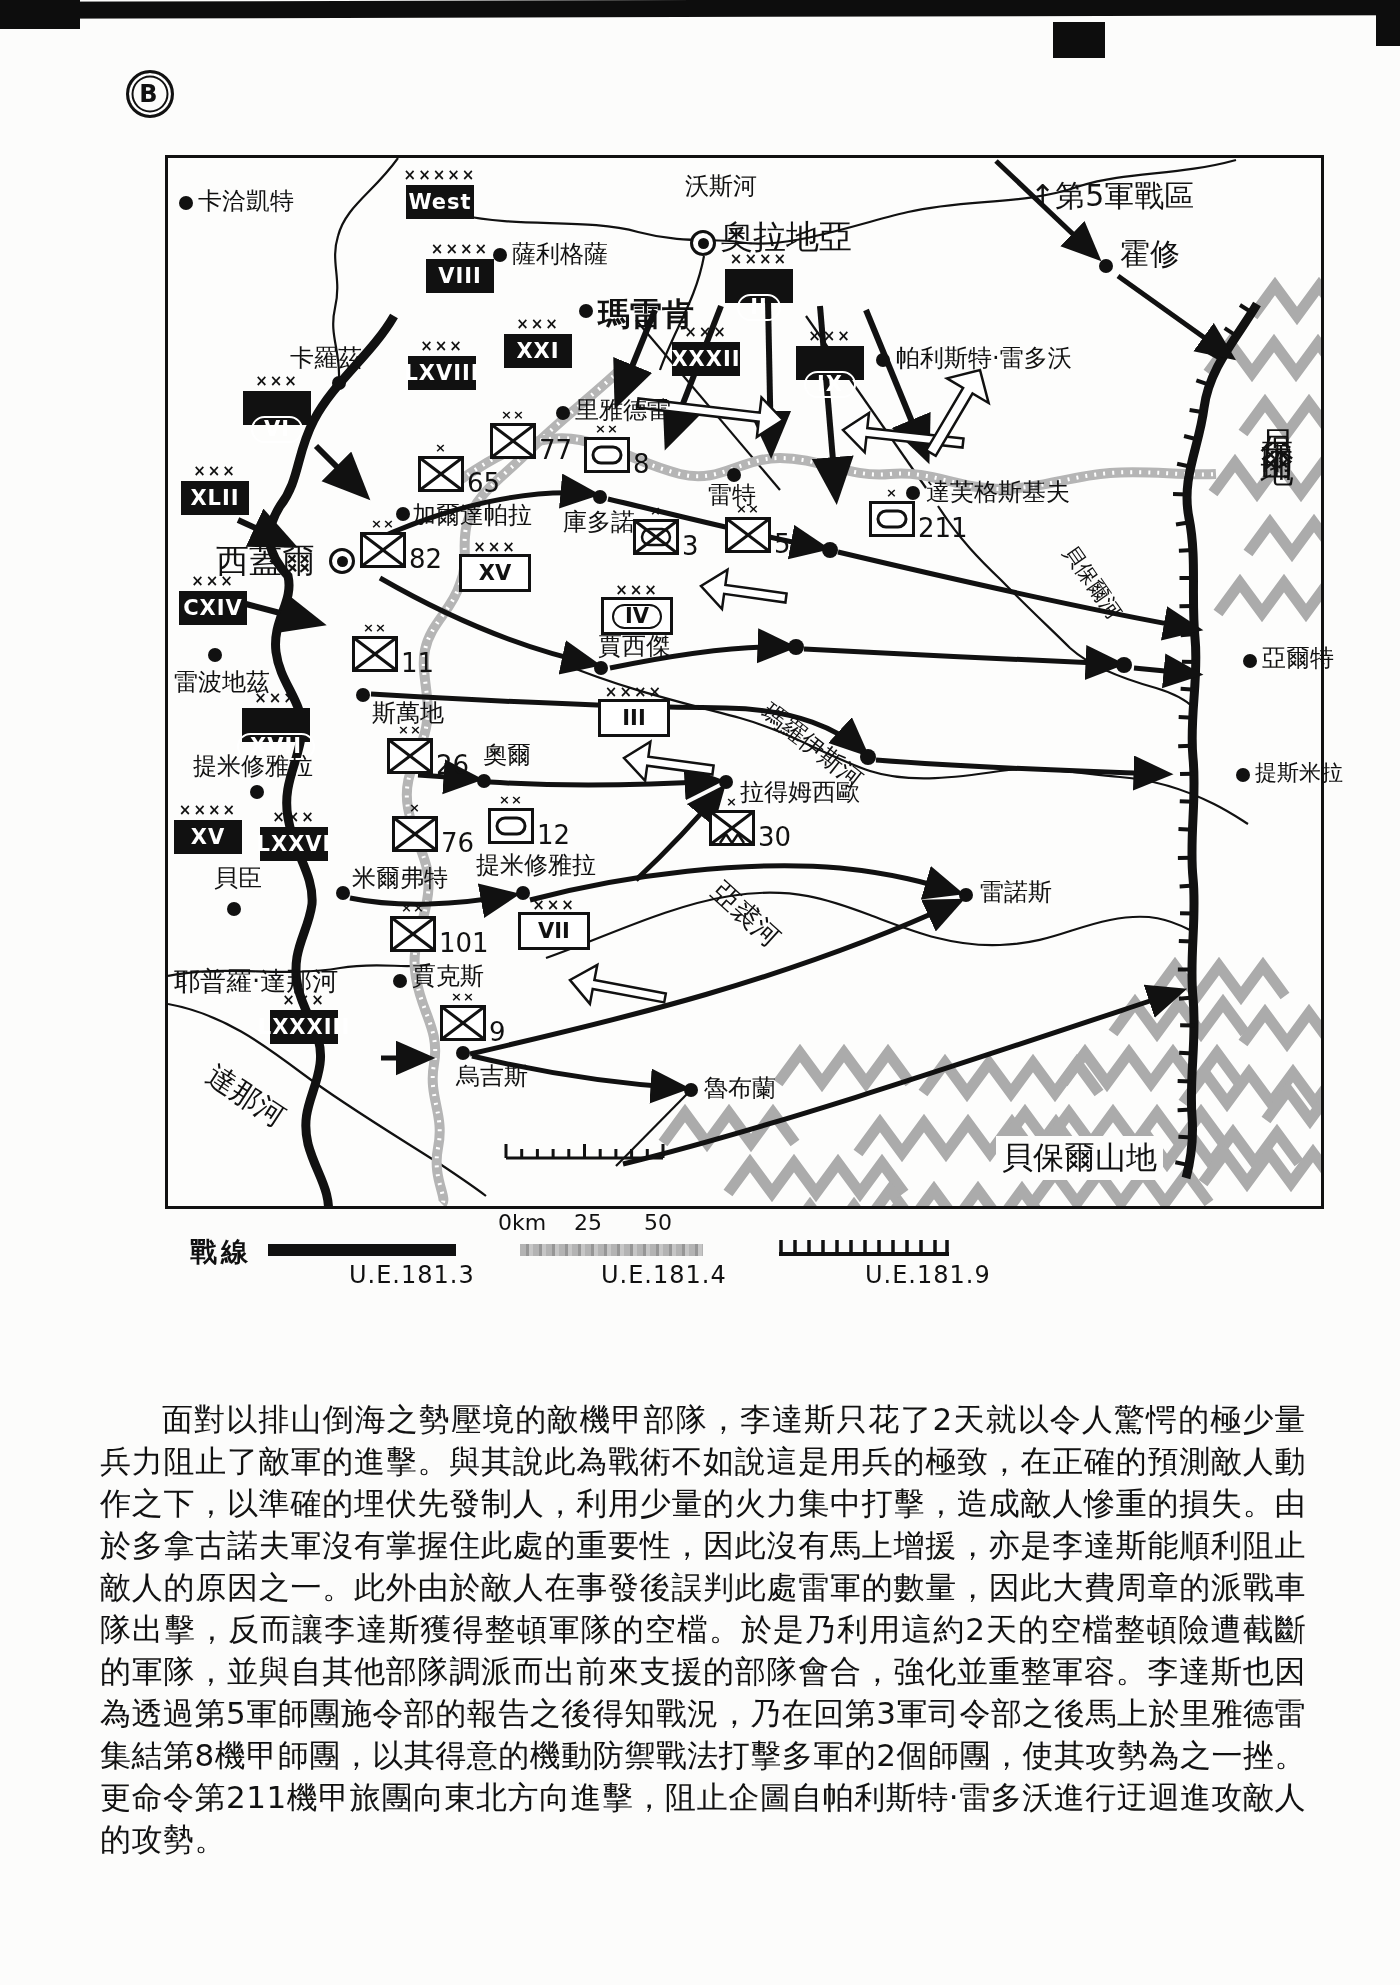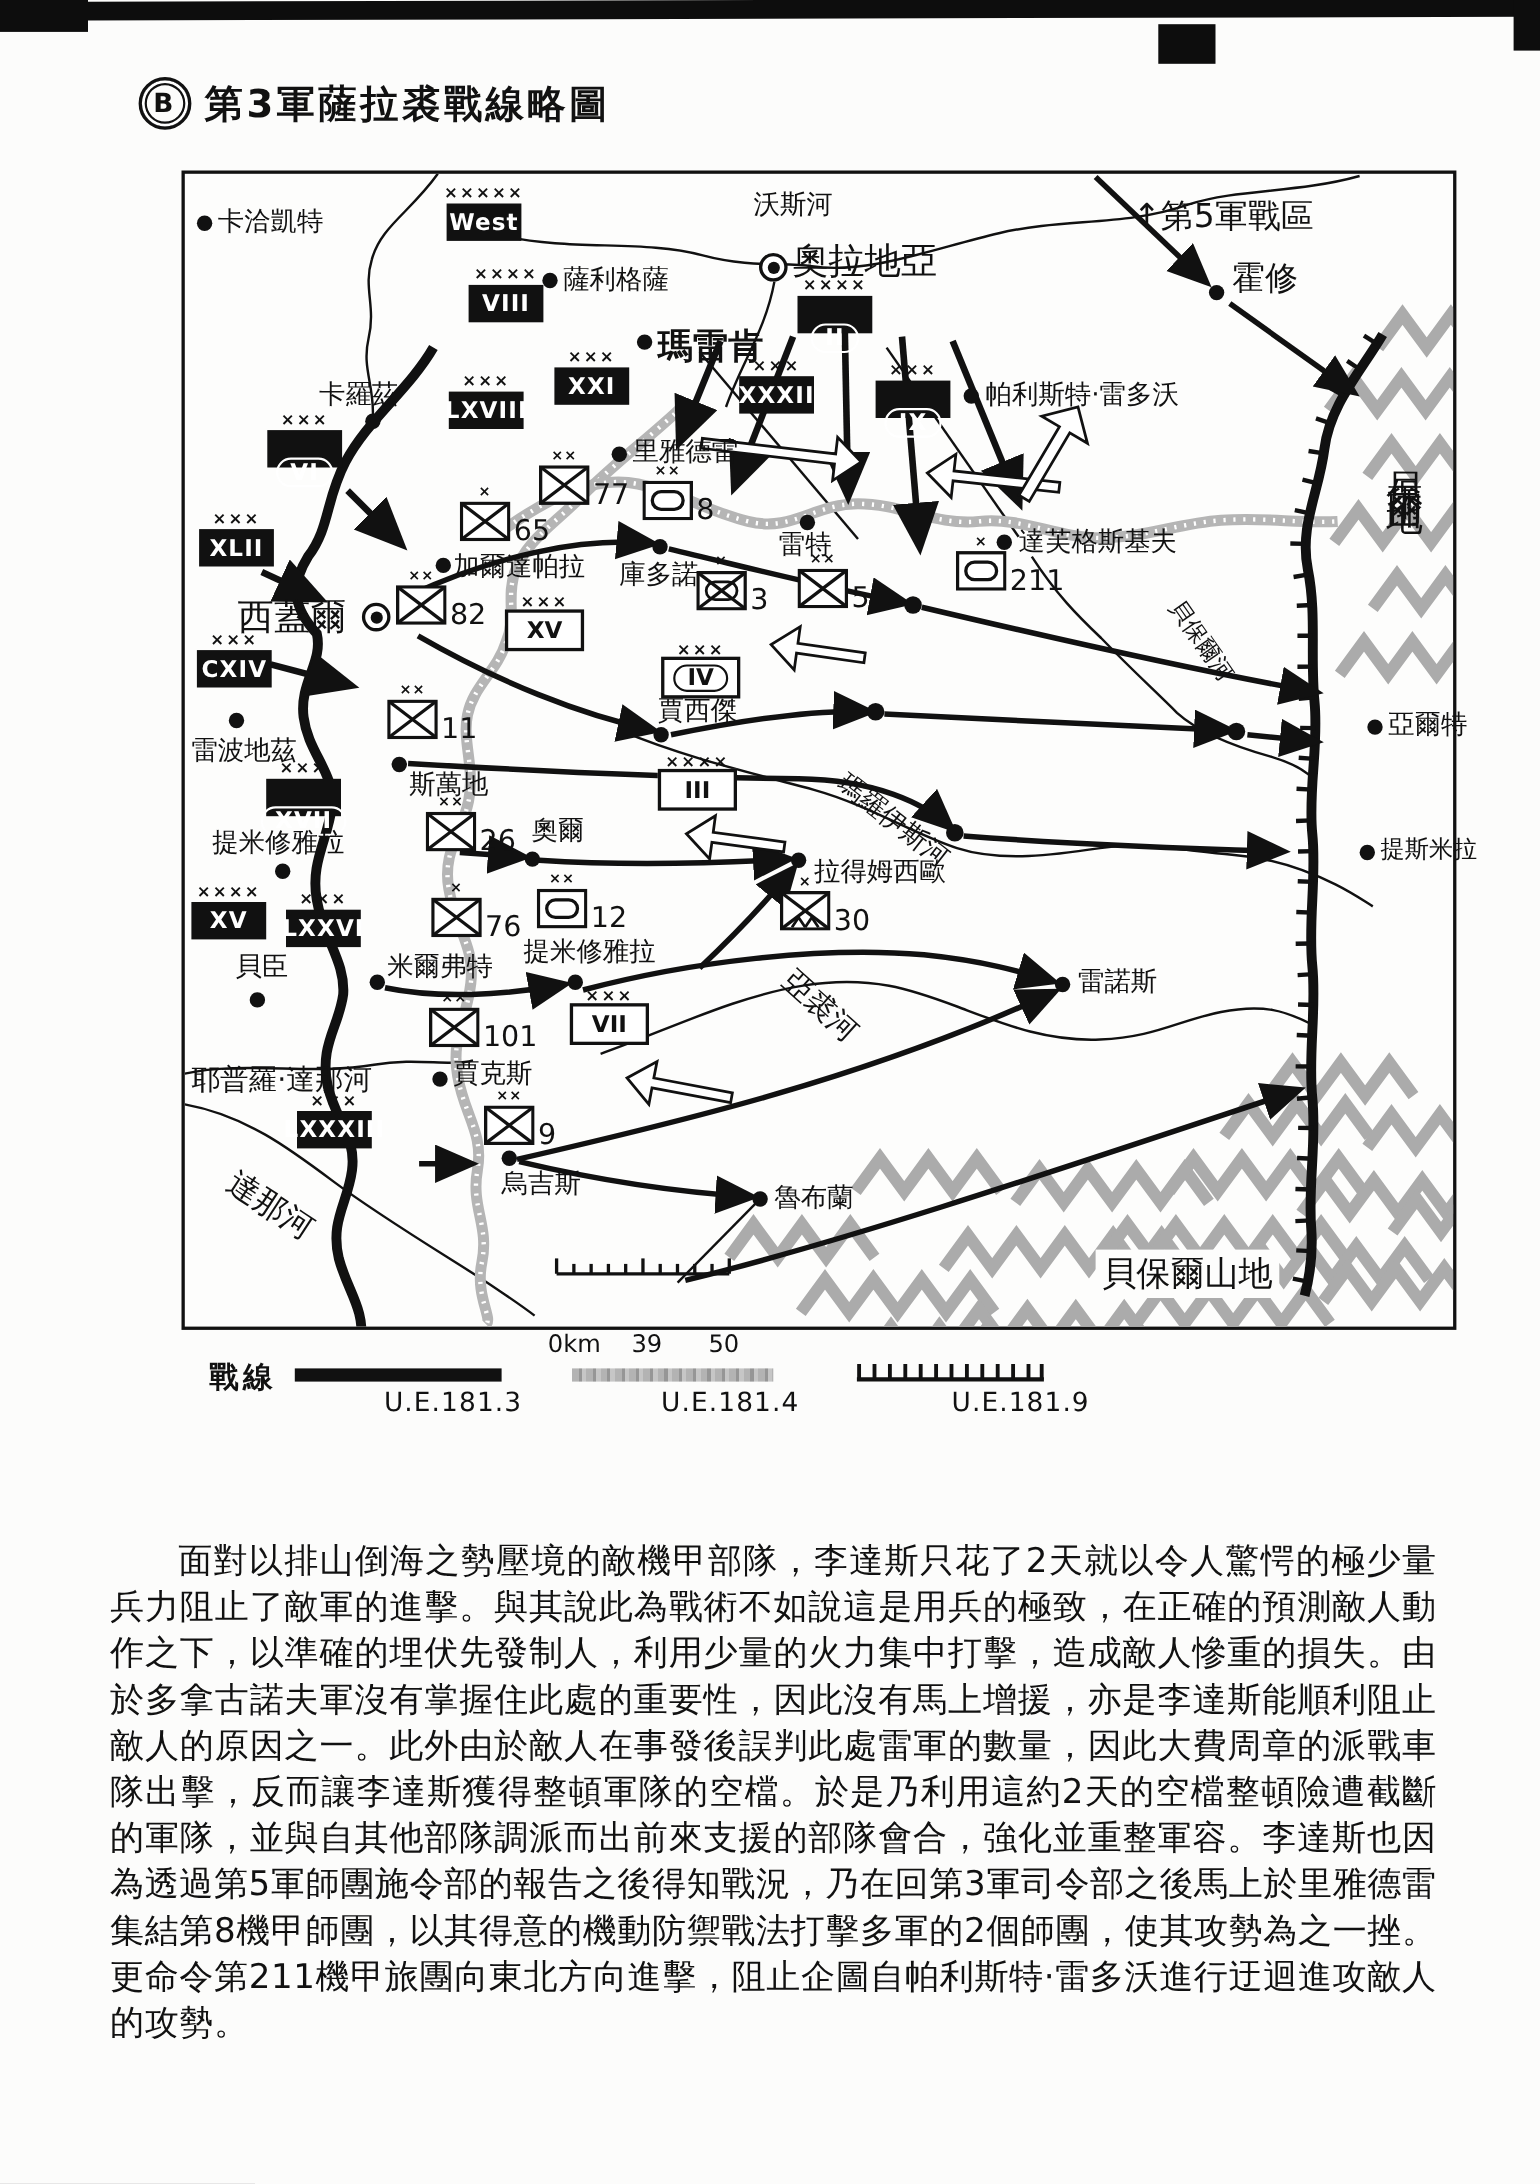--- a/index.html
+++ b/index.html
@@ -51,21 +51,20 @@
 <body>
 
 <div class="page">
   <div class="topbar"></div>
   <div class="topbar-left"></div>
   <div class="topbar-box"></div>
   <div class="topbar-right"></div>
 
   <div class="title">
     <span class="cmark">B</span>
-    <span>第3軍薩拉裘戰線略圖</span>
   </div>
 
   <div class="map">
     <svg class="art" width="1153" height="1048" viewBox="0 0 1153 1048">
       <defs>
         <marker id="ah" markerWidth="9" markerHeight="9" refX="6.5" refY="3.5" orient="auto">
           <path d="M0,0 L8,3.5 L0,7 Z" fill="#111"></path>
         </marker>
       </defs>
 
@@ -420,21 +419,21 @@
         <div class="flb " style="left: 607px; top: 538px; font-size: 24px; transform: rotate(38deg);">瑪羅伊斯河</div>
         <div class="flb " style="left: 560px; top: 716px; font-size: 27px; transform: rotate(42deg);">亞裘河</div>
         <div class="flb " style="left: 52px; top: 898px; font-size: 29px; transform: rotate(33deg);">達那河</div>
         <div class="flb " style="left: 6px; top: 806px; font-size: 26px;">耶普羅·達那河</div>
         <div class="flb " style="left: 912px; top: 382px; font-size: 21px; transform: rotate(55deg);">貝保爾河</div>
         <div class="flb vert" style="left: 1086px; top: 245px; font-size: 33px;">貝保爾山地</div>
         <div class="flb wbg" style="left: 828px; top: 978px; font-size: 31px;">貝保爾山地</div>
       </div>
 
     <div class="sc" style="left:330px;top:1012px;">0km</div>
-    <div class="sc" style="left:406px;top:1012px;">39</div>
+    <div class="sc" style="left:406px;top:1012px;">25</div>
     <div class="sc" style="left:476px;top:1012px;">50</div>
   </div>
 
   <div class="legend-title">戰線</div>
   <div class="lgbar solid" style="left:268px;width:188px;"></div>
   <div class="lglb" style="left:306px;">U.E.181.3</div>
   <div class="lgbar tex" style="left:520px;width:183px;"></div>
   <div class="lglb" style="left:558px;">U.E.181.4</div>
   <svg style="position:absolute;left:778px;top:1238px;" width="172" height="20">
     <line x1="1" y1="16" x2="171" y2="16" stroke="#111" stroke-width="4"></line>

